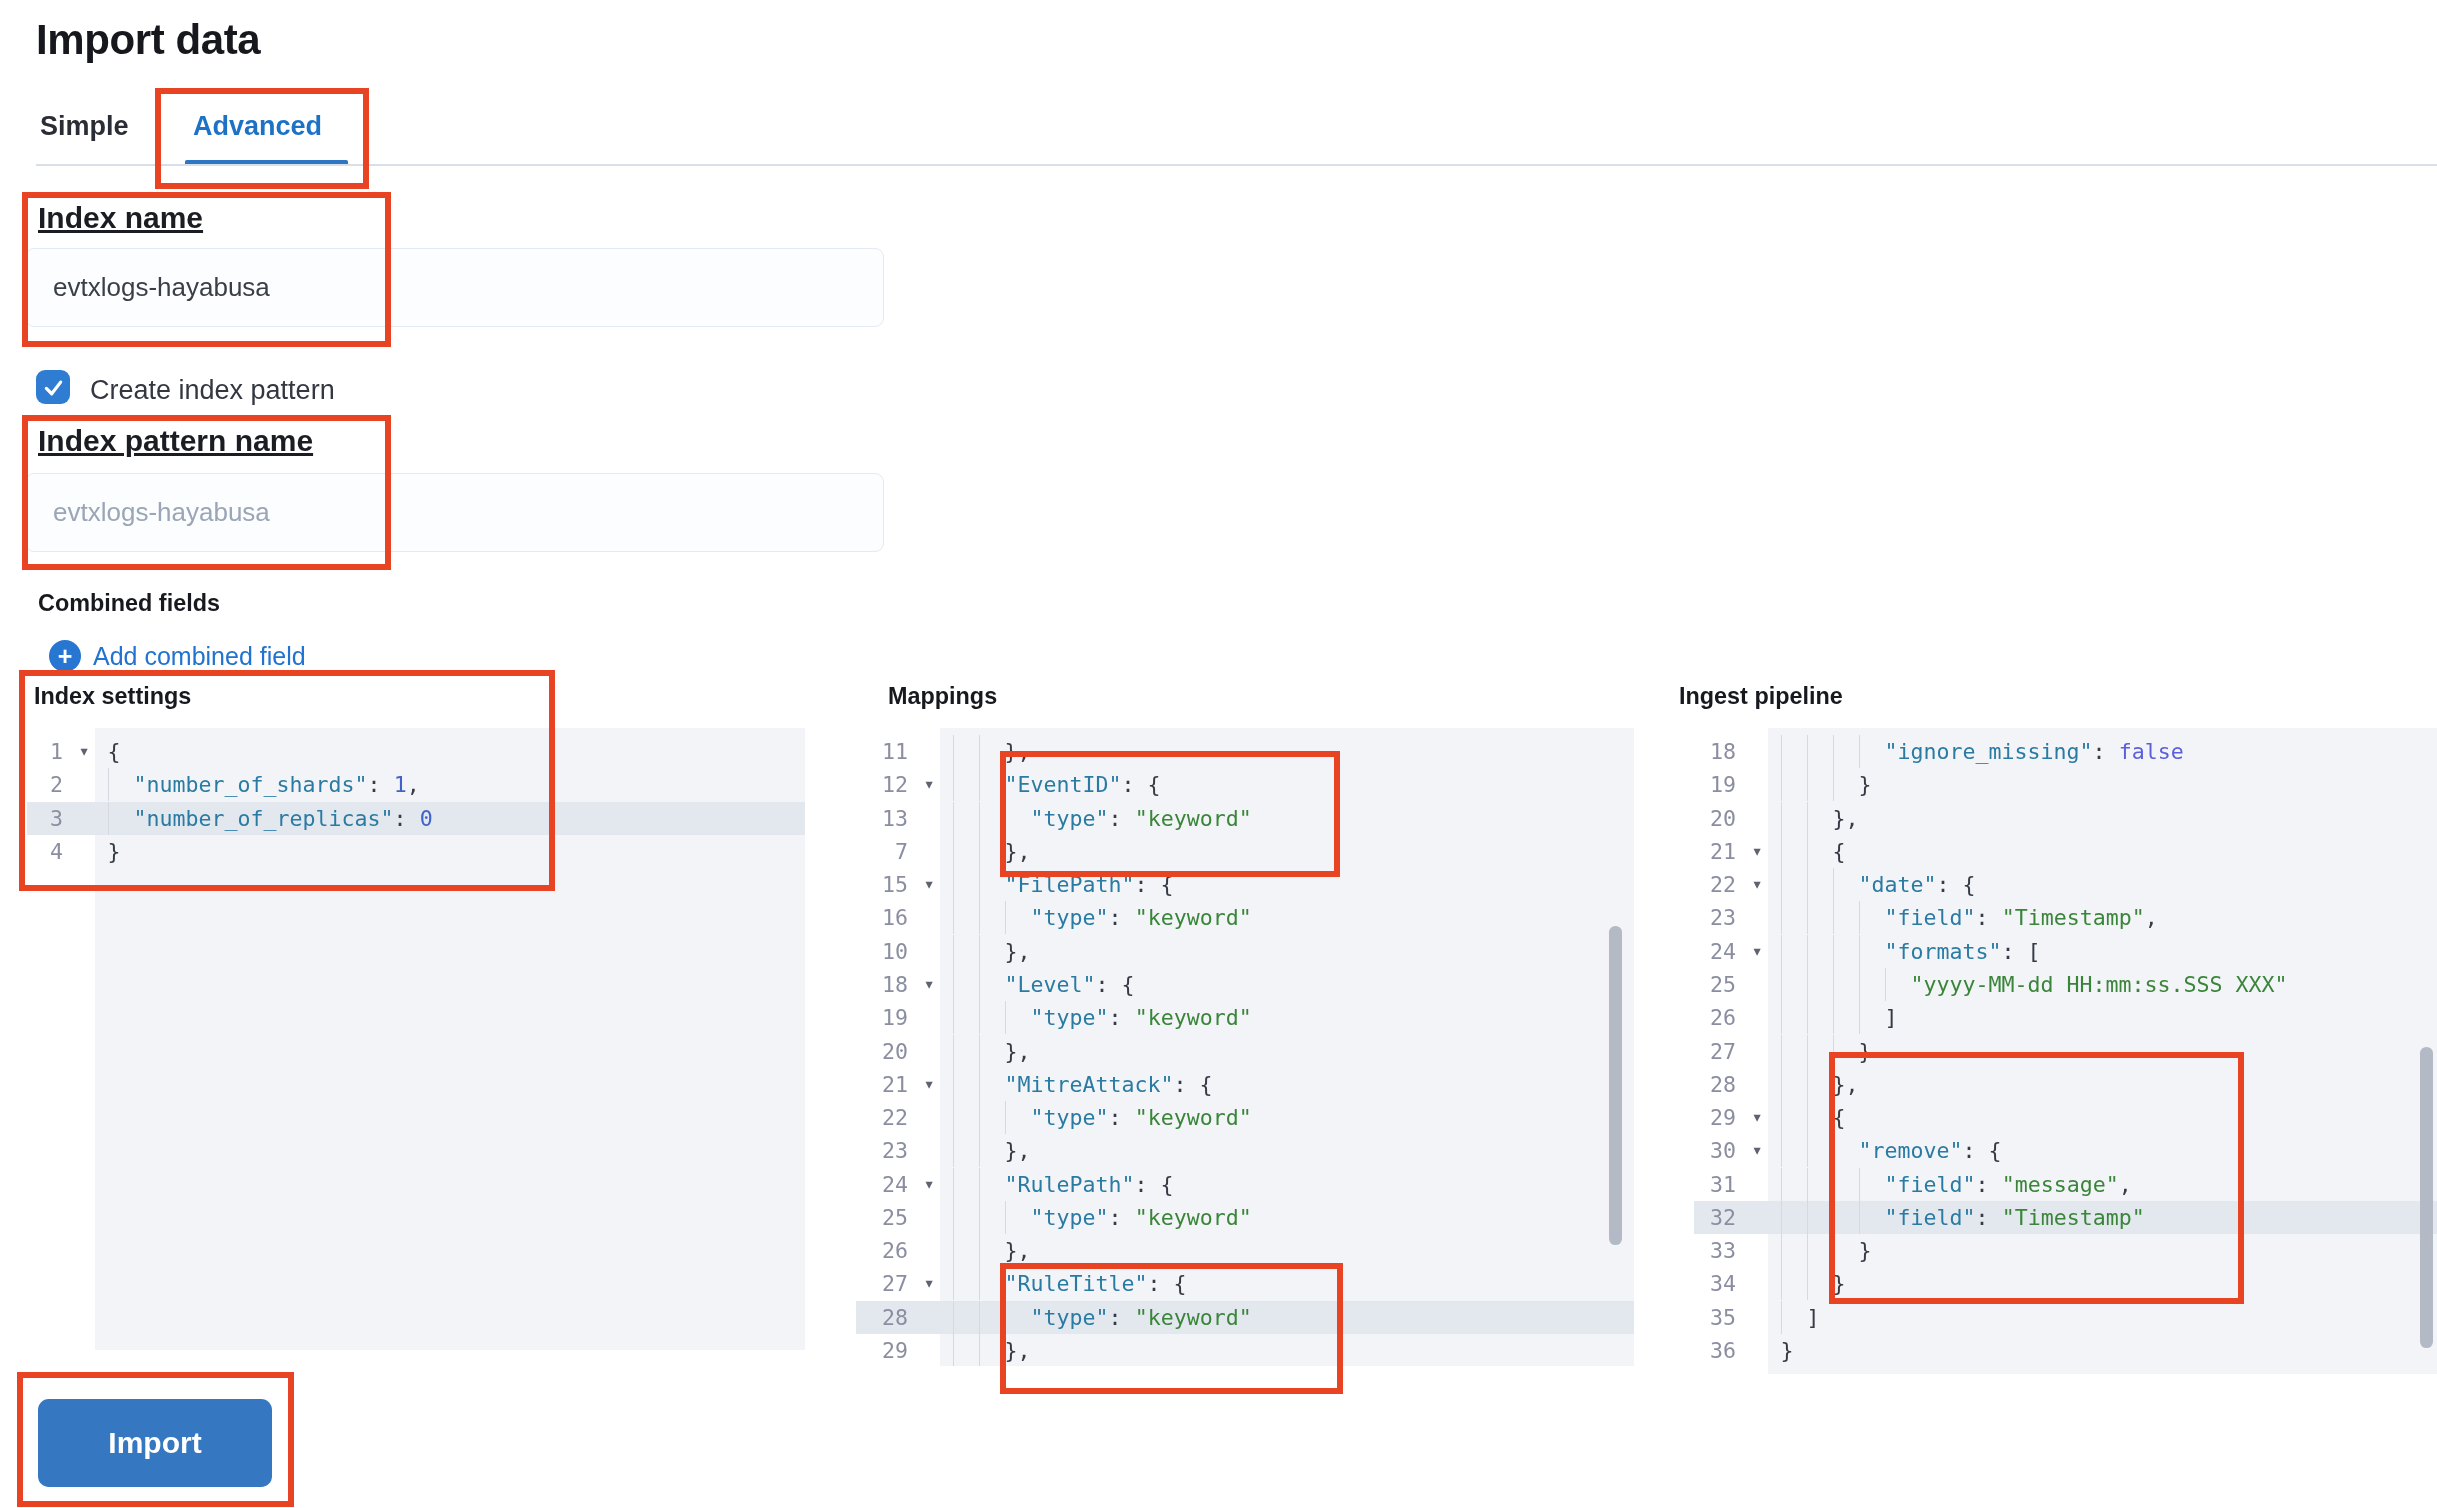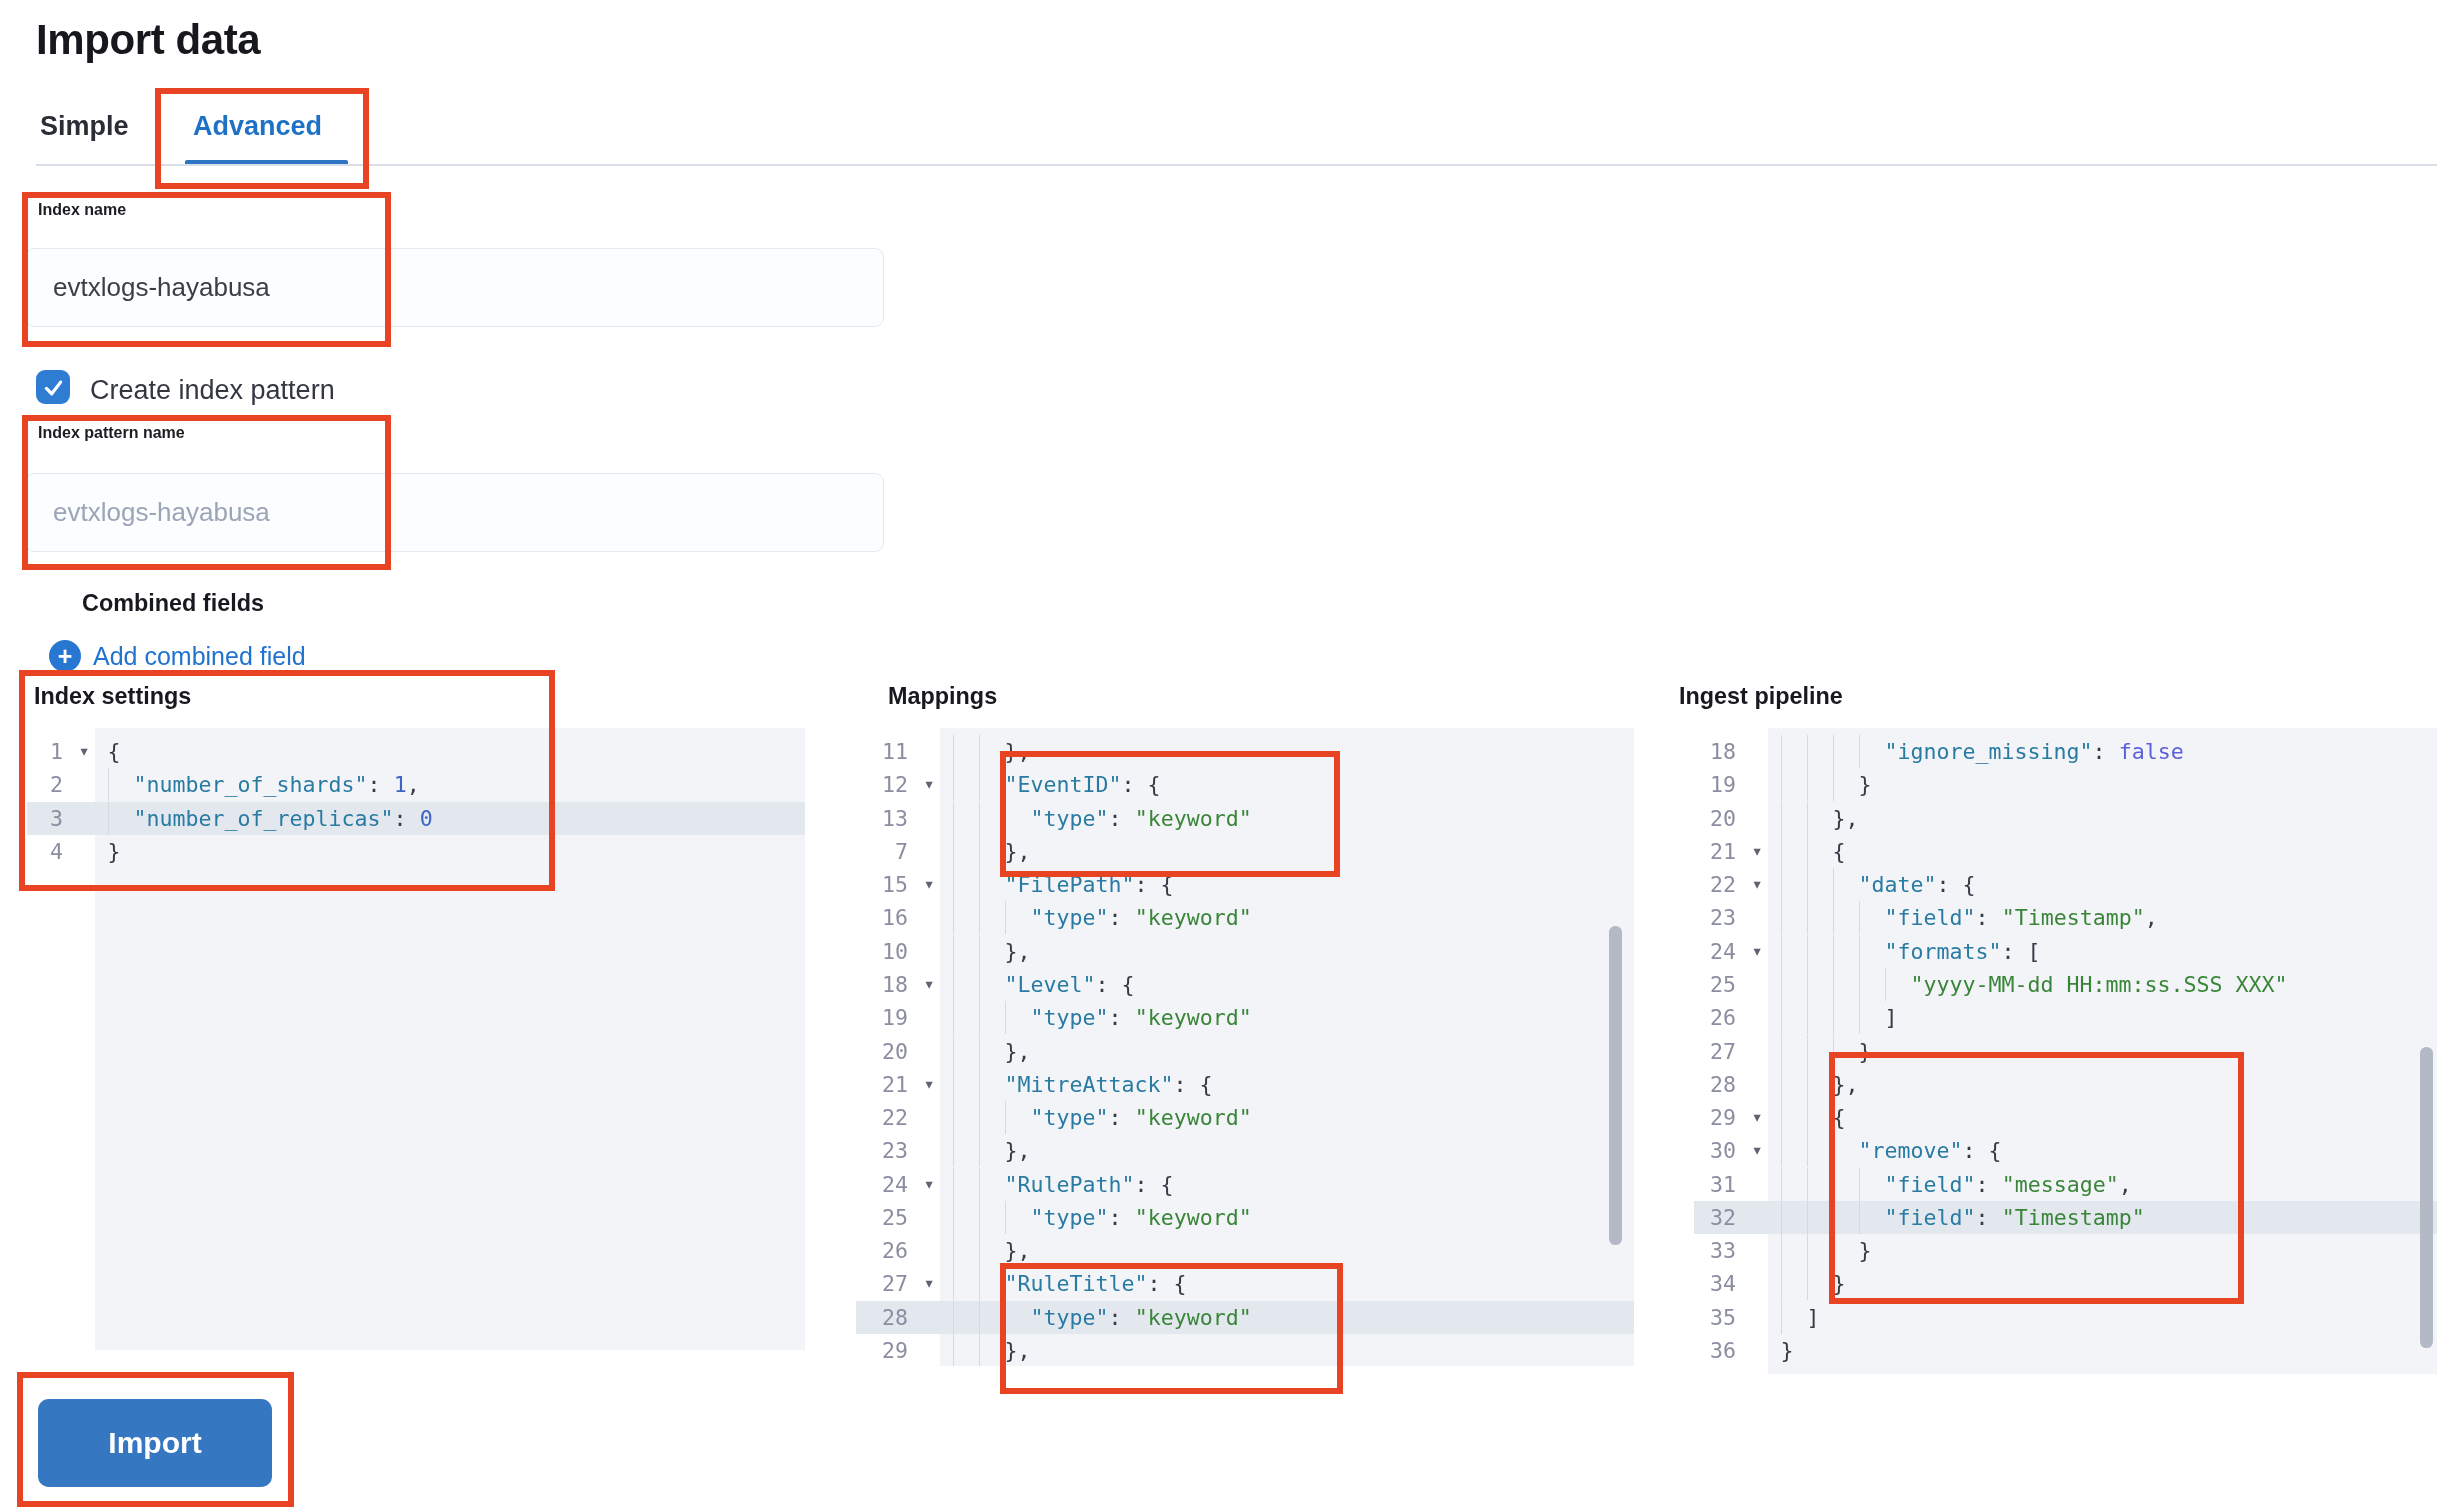--- a/index.html
+++ b/index.html
@@ -13,21 +13,21 @@
   .page-title { left:36px; top:16px; font-size:42px; font-weight:700; color:#16181d; letter-spacing:-0.4px; }
 
   
   .tab { top:111px; font-size:27px; font-weight:700; cursor:pointer; }
   .tab-simple { left:40px; color:#2b2d36; }
   .tab-advanced { left:193px; color:#1e72c6; }
   .tab-underline { left:185px; top:160px; width:163px; height:6.3px; background:#2e75c3; border-radius:1.8px; }
   .tabs-divider { left:36px; top:164px; right:0; height:1.8px; background:#d9dfe9; }
 
   
-  .field-label { font-size:16px; font-weight:700; color:#1b1d23; }
+  .field-label { font-size:30px; font-weight:700; color:#1b1d23;text-decoration:underline; }
   .text-input { width:859px; height:79px; background:#fbfdff; border:1.8px solid #e4eaf2;
                 border-radius:9px; display:flex; align-items:center; padding:0 27px;
                 font-size:26px; color:#3a3e47; }
   .text-input.placeholder { color:#9aa5b6; }
 
   
   .checkbox { left:36px; top:370px; width:34px; height:34px; background:#2f7dd2; border-radius:9px;
               display:flex; align-items:center; justify-content:center; cursor:pointer; }
   .checkbox-label { left:90px; top:375px; font-size:27px; color:#343741; }
 
@@ -88,21 +88,21 @@
       <polyline points="6,15 12,21 22,8" fill="none" stroke="#ffffff" stroke-width="3.6" stroke-linecap="round" stroke-linejoin="round"></polyline>
     </svg>
   </div>
   <div class="abs checkbox-label">Create index pattern</div>
 
   <div class="abs field-label" style="left:38px; top:424px;">Index pattern name</div>
   <div class="abs text-input placeholder" style="left:25px; top:473px;">
     <span>evtxlogs-hayabusa</span>
   </div>
 
-  <div class="abs section-label" style="left:38px; top:590px;margin-left:44px;">Combined fields</div>
+  <div class="abs section-label" style="left:38px; top:590px;">Combined fields</div>
   <div class="abs add-link-icon">+</div>
   <div class="abs add-link-text">Add combined field</div>
 
   <div class="abs section-label" style="left:34px; top:683px;">Index settings</div>
   <div class="abs section-label" style="left:856px; top:683px;margin-left:32px;">Mappings</div>
   <div class="abs section-label" style="left:1679px; top:683px;">Ingest pipeline</div>
 
   <div class="editor" style="left:27px; top:728px; width:778px; height:622px;">
     <div class="cbg" style="left:68px;"></div>
     <div class="hl-row" style="top: 74px;"></div>

